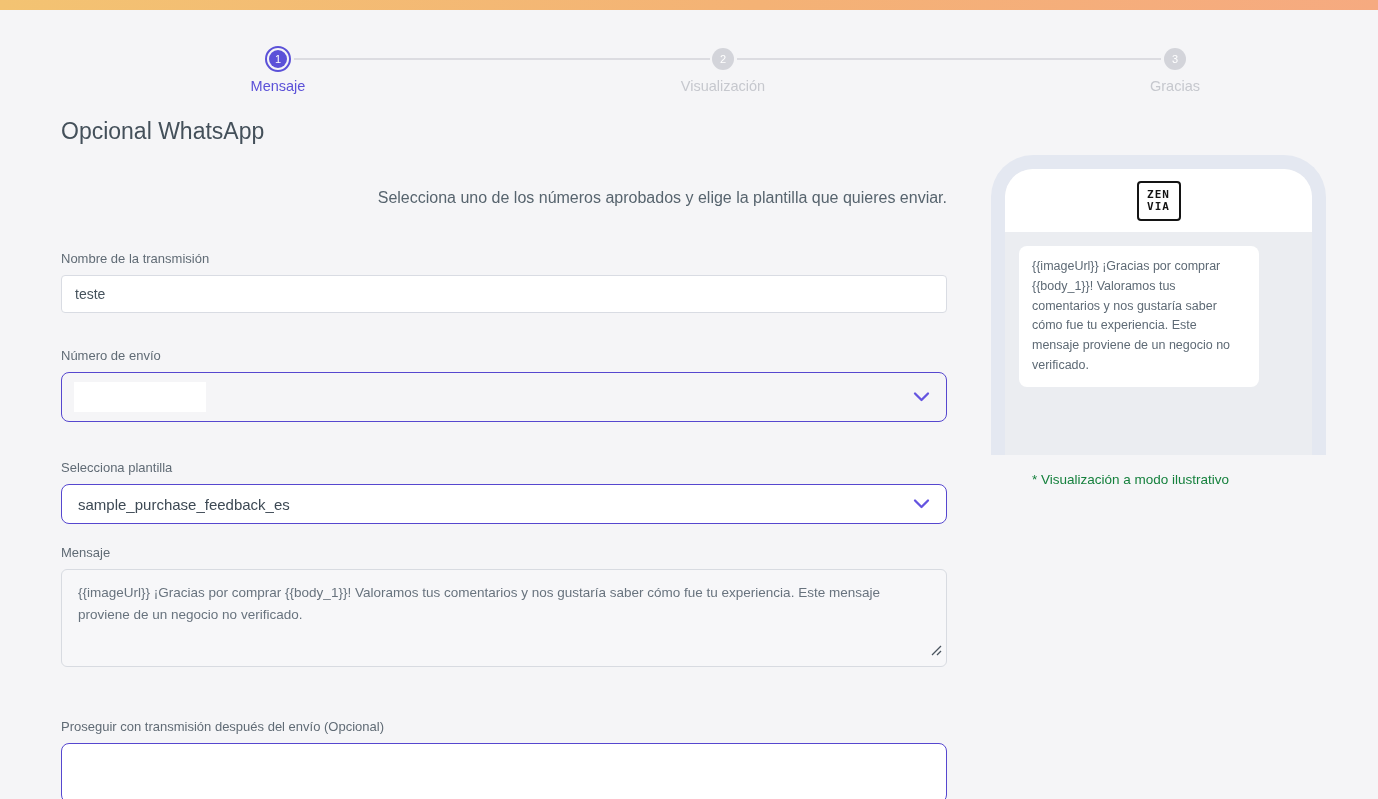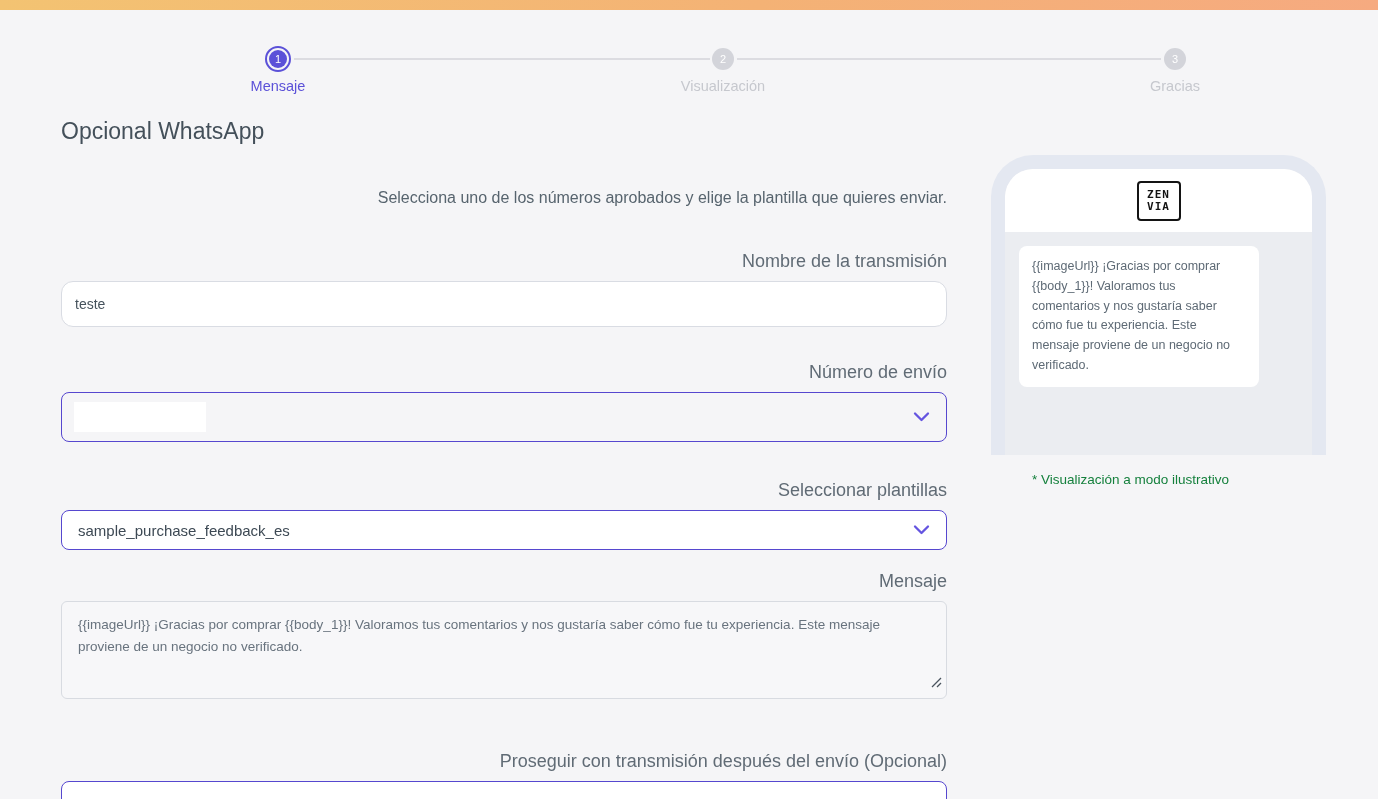--- a/index.html
+++ b/index.html
@@ -33,24 +33,24 @@
   .step-line { position:absolute; top:58px; height:2px; background:#dcdce1; }
   .line-1 { left:294px; width:416px; }
   .line-2 { left:737px; width:424px; }
 
   
   .content { position:absolute; left:61px; top:118px; width:886px; }
   .page-title { font-size:23px; font-weight:400; color:#44505a; margin-bottom:40px; }
   .page-desc { font-size:16px; line-height:26px; color:#57646e; margin-bottom:40px;text-align:right; }
 
   .field { margin-bottom:0; }
-  .field-label { font-size:18px; color:#606b75; margin-bottom:9px;text-align:right; }
+  .field-label { font-size:13px; color:#606b75; margin-bottom:9px; }
 
-  .text-input { width:100%; height:46px; background:#ffffff; border:1px solid #d9dce3;
-    border-radius:12px; padding:0 13px; font-size:14px; color:#45525c;
+  .text-input { width:100%; height:38px; background:#ffffff; border:1px solid #d9dce3;
+    border-radius:4px; padding:0 13px; font-size:14px; color:#45525c;
     font-family:"Liberation Sans","DejaVu Sans",sans-serif; outline:none; }
 
   .select { width:100%; border:1.5px solid #5647cf; border-radius:8px; position:relative;
     display:flex; align-items:center; cursor:pointer; }
   .select-number { height:50px; background:transparent; margin-bottom:38px; }
   .select-template { height:40px; background:#ffffff; margin-bottom:21px; }
   .select-interaction { height:60px; background:#ffffff; }
   .select-value { font-size:15px; color:#3d4954; padding-left:16px; }
   .chevron { position:absolute; right:16px; top:50%; transform:translateY(-50%); display:flex; }
 
@@ -127,21 +127,21 @@
       <div class="redacted-box"></div>
       <span class="chevron">
         <svg width="17" height="11" viewBox="0 0 17 11">
             <polyline points="2,2 8.5,8.5 15,2" fill="none" stroke="#6454e0" stroke-width="2.3" stroke-linecap="round" stroke-linejoin="round"></polyline>
           </svg>
       </span>
     </div>
   </div>
 
   <div class="field">
-    <div class="field-label">Seleccionar plantillas</div>
+    <div class="field-label">Selecciona plantilla</div>
     <div class="select select-template">
       <span class="select-value">sample_purchase_feedback_es</span>
       <span class="chevron">
         <svg width="17" height="11" viewBox="0 0 17 11">
             <polyline points="2,2 8.5,8.5 15,2" fill="none" stroke="#6454e0" stroke-width="2.3" stroke-linecap="round" stroke-linejoin="round"></polyline>
           </svg>
       </span>
     </div>
   </div>
 

